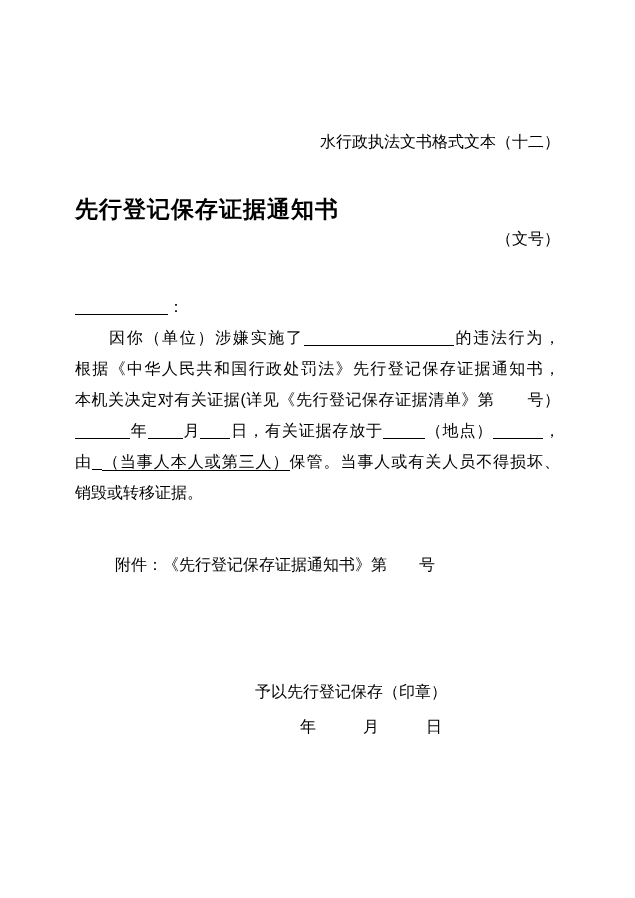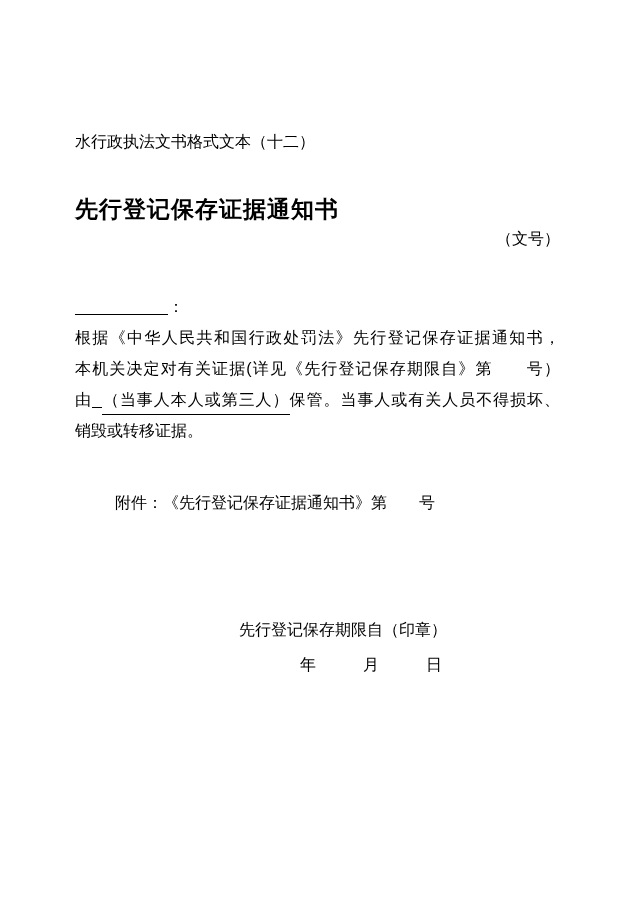--- a/index.html
+++ b/index.html
@@ -11,21 +11,21 @@
     background: #ffffff;
     box-sizing: border-box;
     padding: 132px 75px 0 75px;
     font-family: "Liberation Sans", "DejaVu Sans", sans-serif;
     color: #000000;
     font-size: 16px;
   }
   .header-label {
     font-size: 16px;
     line-height: 20px;
-    text-align: left;
+    text-align: right;
   }
   .title {
     margin: 42px 0 0 0;
     font-size: 23px;
     font-weight: bold;
     line-height: 30px;
     letter-spacing: 1px;
   }
   .doc-number {
     margin-top: 4px;
@@ -46,21 +46,21 @@
   }
   .indent { text-indent: 34px; }
   .blank {
     display: inline-block;
     height: 0.85em;
     border-bottom: 1px solid #000000;
     vertical-align: -3px;
   }
   .u {
     border-bottom: 1px solid #000000;
-    padding-bottom: 6px;
+    padding-bottom: 0;
   }
   .attachment {
     margin-top: 41px;
     padding-left: 40px;
     line-height: 31px;
   }
   .signature {
     margin-top: 96px;
     text-align: right;
     padding-right: 113px;
@@ -85,44 +85,50 @@
   <div class="title">先行登记保存证据通知书</div>
 
   <div class="doc-number">（文号）</div>
 
   <div class="salutation">
     <span class="blank" style="width:93px"></span><span>：</span>
   </div>
 
   <div class="body-text">
 
+    <div class="line just indent">
+      <span>因你（单位）涉嫌实施了</span><span class="blank" style="width:150px"></span><span>的违法行为，</span>
+    </div>
 
     <div class="line just">
       <span>根据《中华人民共和国行政处罚法》先行登记保存证据通知书，</span>
     </div>
 
     <div class="line just">
-      <span>本机关决定对有关证据(详见《先行登记保存期限自》第　　号）</span>
+      <span>本机关决定对有关证据(详见《先行登记保存证据清单》第　　号）</span>
     </div>
 
 
+    <div class="line just">
+      <span class="blank" style="width:55px"></span><span>年</span><span class="blank" style="width:35px"></span><span>月</span><span class="blank" style="width:30px"></span><span>日，有关证据存放于</span><span class="blank" style="width:42px"></span><span>（地点）</span><span class="blank" style="width:50px"></span><span>，</span>
+    </div>
 
     <div class="line just">
       <span>由</span><span class="blank" style="width:10px"></span><span class="u">（当事人本人或第三人）</span><span>保管。当事人或有关人员不得损坏、</span>
     </div>
 
     <div class="line">
       <span>销毁或转移证据。</span>
     </div>
 
   </div>
 
   <div class="attachment">附件：《先行登记保存证据通知书》第　　号</div>
 
-  <div class="signature">先行登记保存期限自（印章）</div>
+  <div class="signature">予以先行登记保存（印章）</div>
 
   <div class="date-line">
     <span>年</span>
     <span>月</span>
     <span>日</span>
   </div>
 
 </div>
 
 </body></html>

